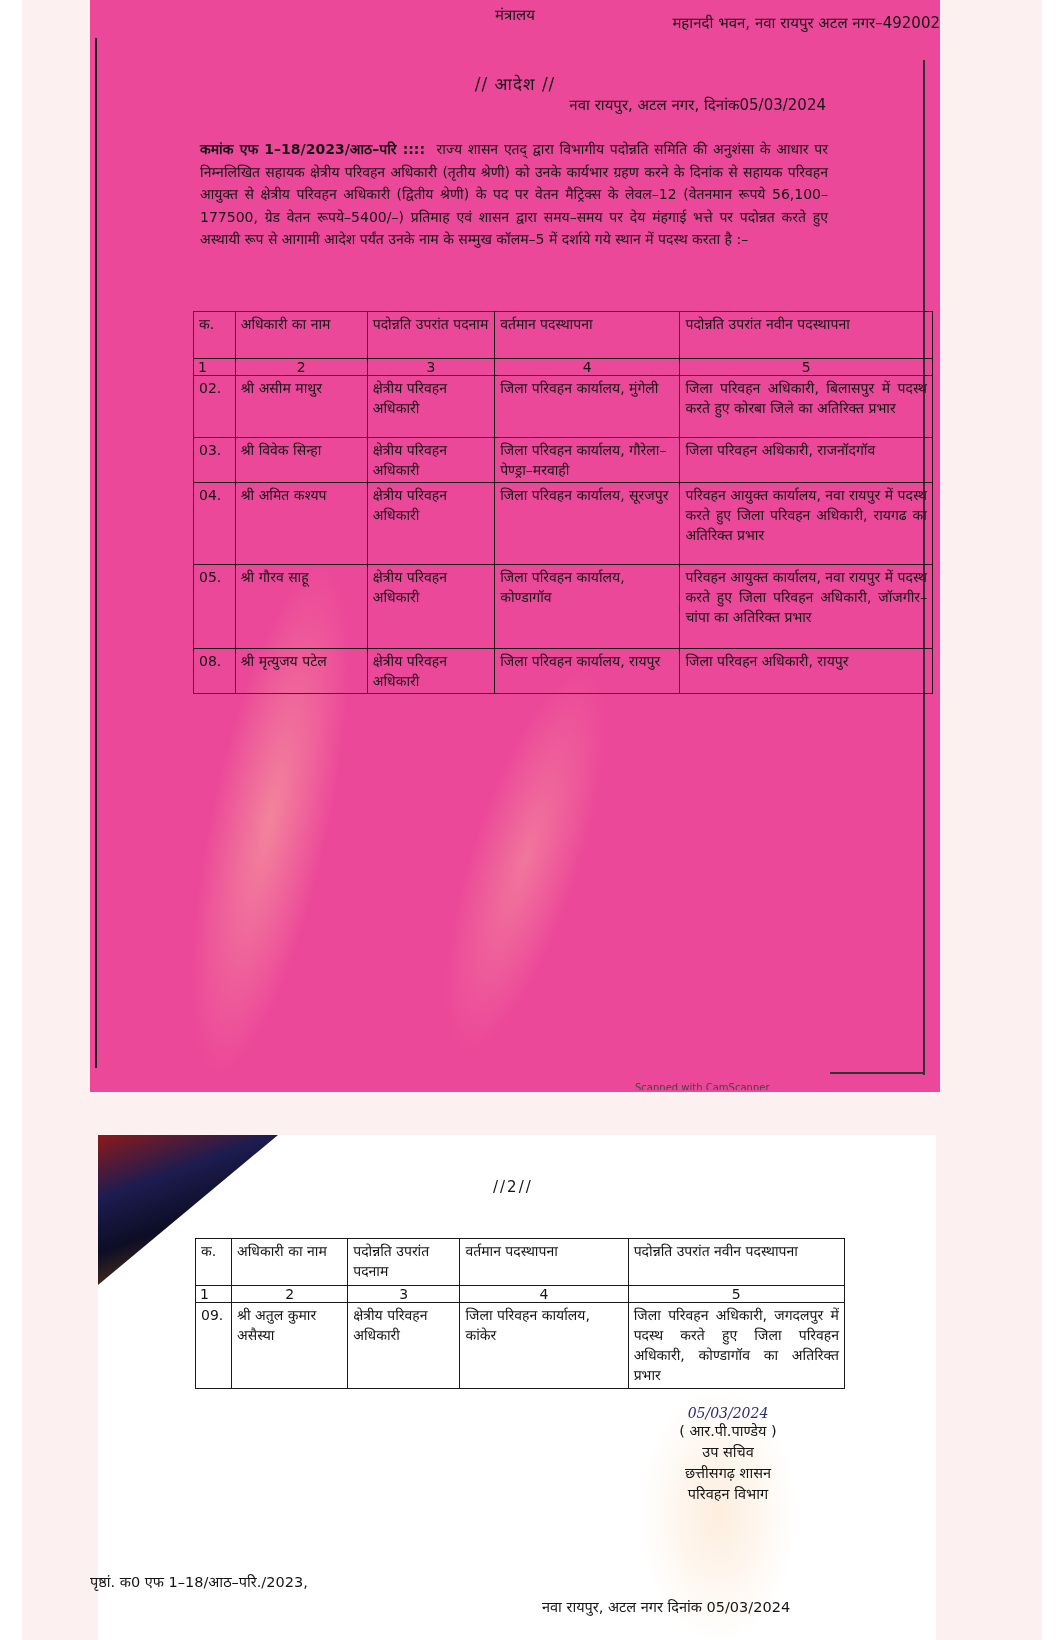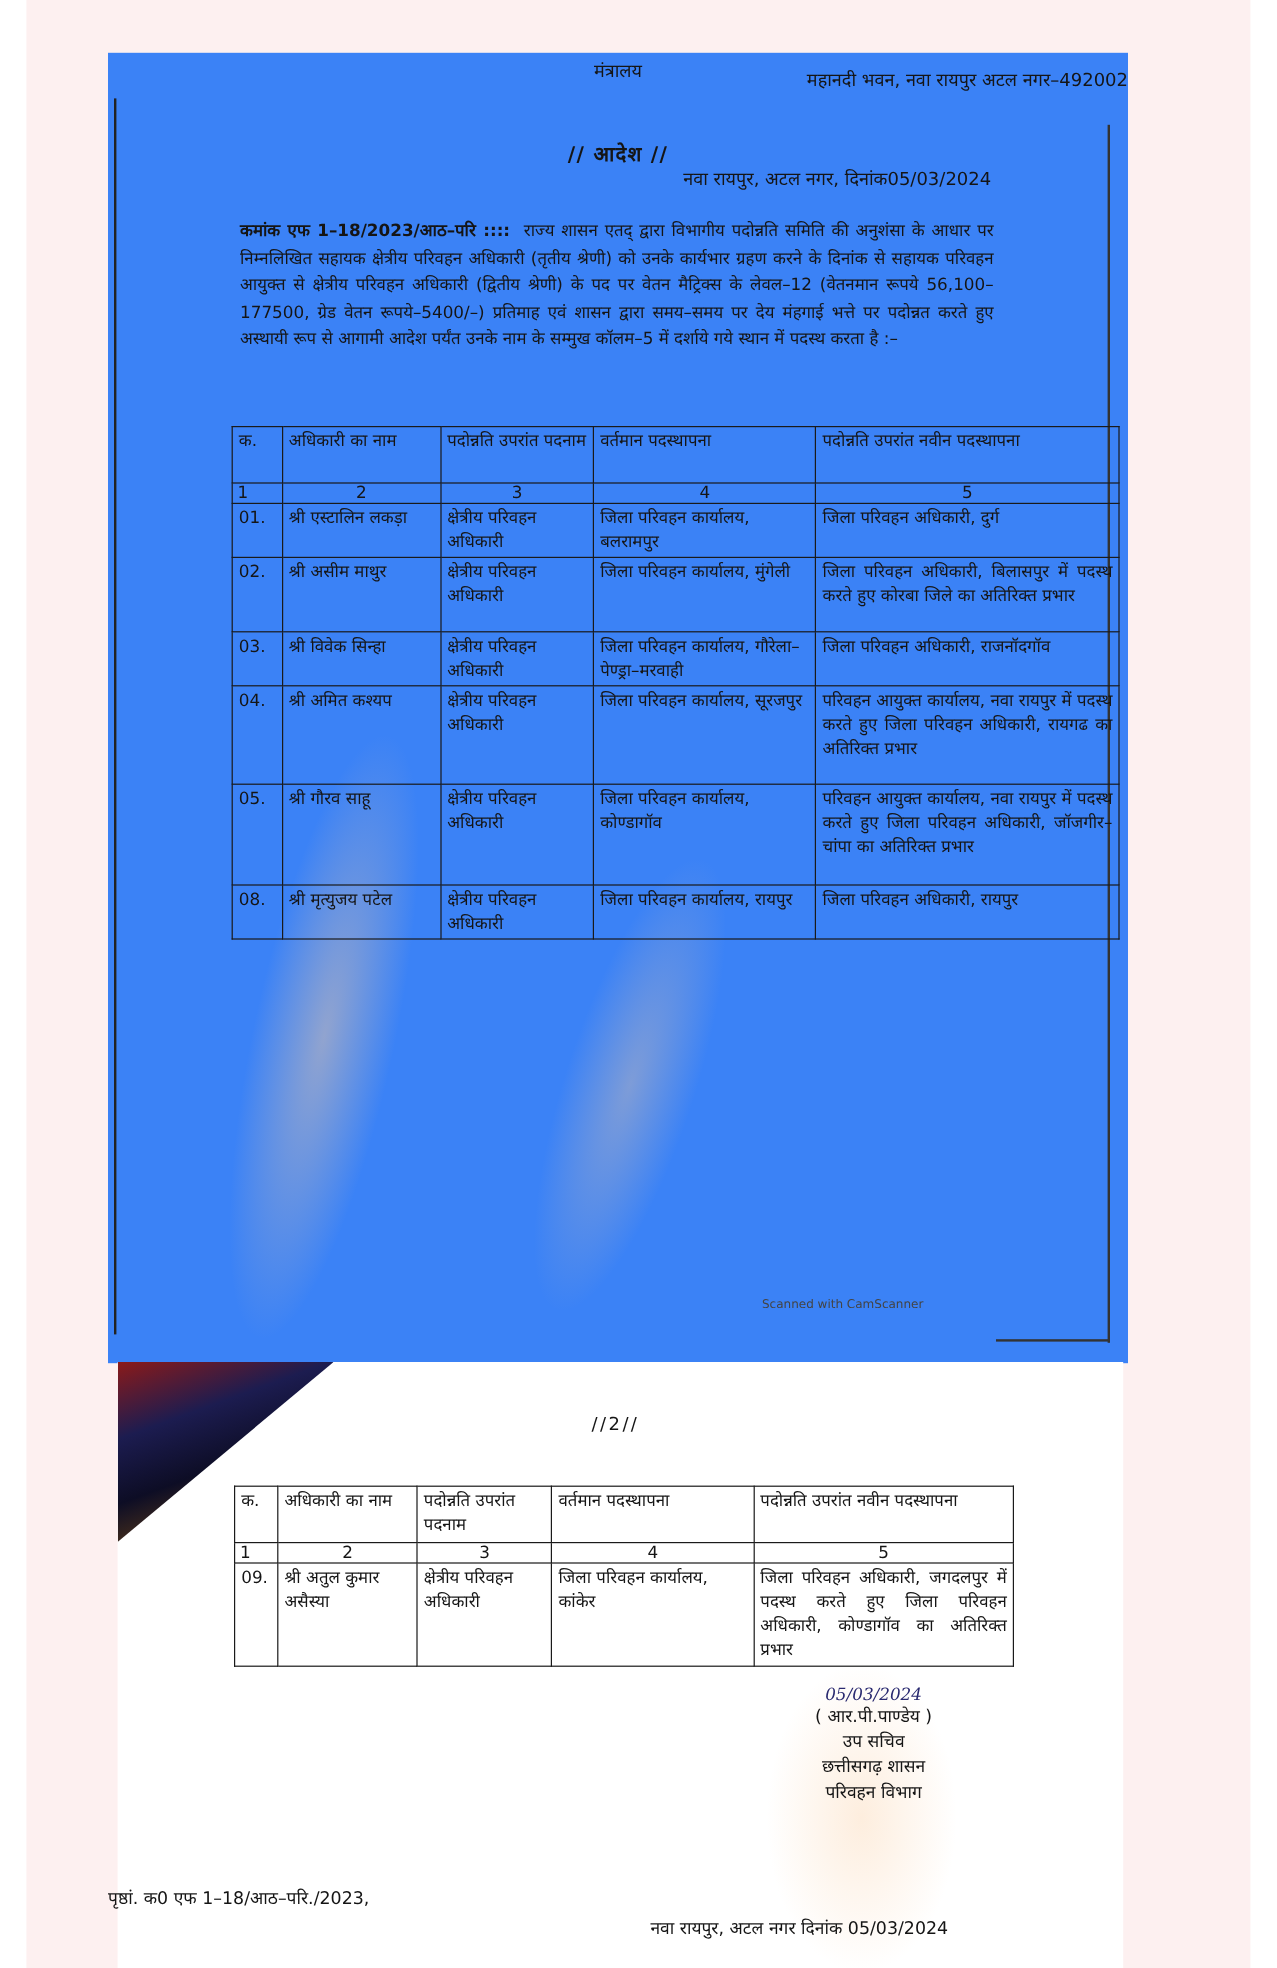--- a/index.html
+++ b/index.html
@@ -9,23 +9,22 @@
     font-family:"DejaVu Sans", sans-serif;
     color:#151515;
     position:relative;
   }
   .bg-band {
     position:absolute; left:22px; top:0; width:1020px; height:1640px;
     background:#fdf0f0;
   }
   .page1 {
     position:absolute; left:90px; top:0; width:850px; height:1092px;
-    background:#3b82f6;
+    background:#ec4899;
     overflow:hidden;
-    margin-top:44px;
   }
   .page1 .stain1 {
     position:absolute; left:120px; top:560px; width:120px; height:520px;
     background:radial-gradient(ellipse at center, rgba(250,205,160,0.45) 0%, rgba(255,255,255,0) 70%);
     transform:rotate(12deg);
   }
   .page1 .stain2 {
     position:absolute; left:380px; top:660px; width:110px; height:400px;
     background:radial-gradient(ellipse at center, rgba(250,205,160,0.35) 0%, rgba(255,255,255,0) 70%);
     transform:rotate(18deg);
@@ -37,21 +36,21 @@
     position:absolute; left:833px; top:60px; width:2px; height:1015px; background:#333;
   }
   .page1 .bottom-edge {
     position:absolute; left:740px; top:1072px; width:95px; height:2px; background:#333;
   }
   .hdr {
     position:absolute; left:0; width:850px; text-align:center; font-size:15px;
   }
   .ministry { top:4px; }
   .address { top:12px;text-align:right; }
-  .order-title { top:72px; font-size:17px; font-weight:bold; letter-spacing:1px; }
+  .order-title { top:72px; font-size:17px; font-weight:normal; letter-spacing:1px; }
   .order-date {
     position:absolute; right:114px; top:94px; font-size:15px;
   }
   .para {
     position:absolute; left:110px; top:138px; width:628px;
     font-size:14px; line-height:22.5px; text-align:justify;
   }
   .para b { font-weight:bold; }
   table.orders {
     position:absolute; border-collapse:collapse; font-size:14px; line-height:20px;
@@ -134,27 +133,20 @@
       <td>वर्तमान पदस्थापना</td>
       <td>पदोन्नति उपरांत नवीन पदस्थापना</td>
     </tr>
     <tr class="num-row">
       <td>1</td>
       <td>2</td>
       <td>3</td>
       <td>4</td>
       <td>5</td>
     </tr>
-    <tr style="height:42px">
-      <td>01.</td>
-      <td>श्री एस्टालिन लकड़ा</td>
-      <td>क्षेत्रीय परिवहन अधिकारी</td>
-      <td>जिला परिवहन कार्यालय, बलरामपुर</td>
-      <td class="col5">जिला परिवहन अधिकारी, दुर्ग</td>
-    </tr>
     <tr style="height:62px">
       <td>02.</td>
       <td>श्री असीम माथुर</td>
       <td>क्षेत्रीय परिवहन अधिकारी</td>
       <td>जिला परिवहन कार्यालय, मुंगेली</td>
       <td class="col5">जिला परिवहन अधिकारी, बिलासपुर में पदस्थ करते हुए कोरबा जिले का अतिरिक्त प्रभार</td>
     </tr>
     <tr style="height:42px">
       <td>03.</td>
       <td>श्री विवेक सिन्हा</td>

